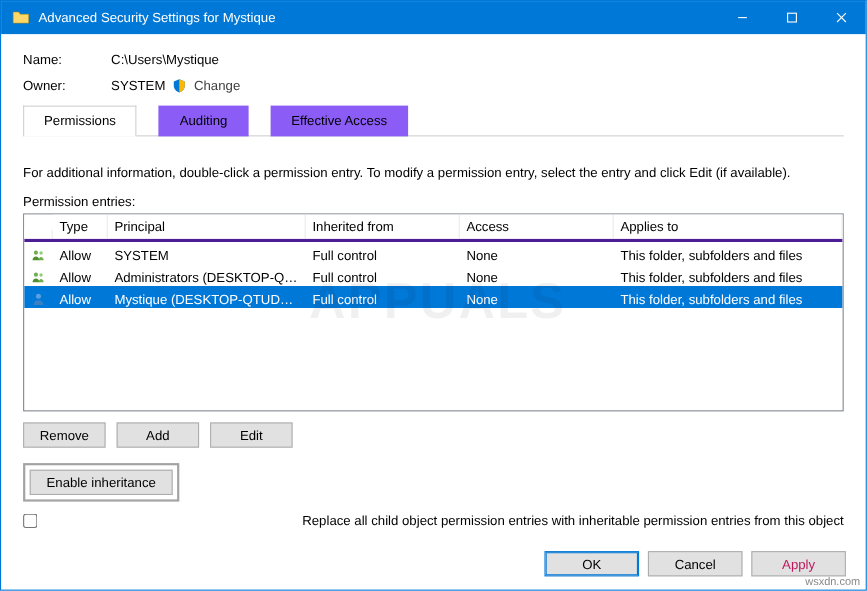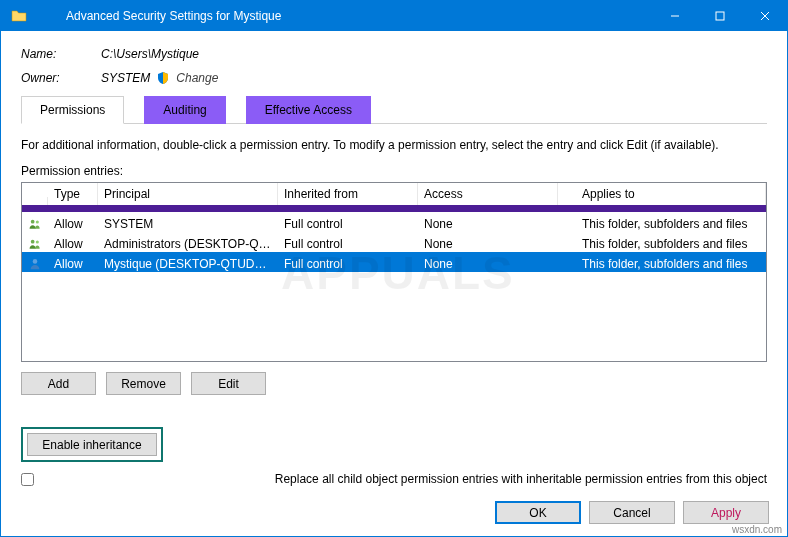--- a/index.html
+++ b/index.html
@@ -1,52 +1,52 @@
 <!DOCTYPE html>
 <html><head>
 <meta charset="utf-8">
 <style>
 * { box-sizing: border-box; font-family: "Segoe UI", Tahoma, sans-serif; font-size: 12px; }
 body { margin: 0; padding: 0; background: #fff; }
 .window { width: 788px; height: 537px; border: 1px solid #0078d7; background: #fff; position: relative; }
-.titlebar { height: 30px; background: #0078d7; display: flex; align-items: center; color: #fff; gap: 31px; }
+.titlebar { height: 30px; background: #0078d7; display: flex; align-items: center; color: #fff; }
 .titlebar .icon { width: 20px; height: 20px; margin: 0 6px 0 8px; display:flex; align-items:center; justify-content:center;}
 .titlebar .title { flex: 1; font-size: 12px; }
 .titlebar .btns { display: flex; height: 100%; }
 .titlebar .btn { width: 45px; display: flex; align-items: center; justify-content: center; color: #fff; font-size: 14px; }
 .titlebar .btn.close { width: 45px; }
 .titlebar .btn svg { stroke: #fff; }
 .content { padding: 16px 20px 10px 20px; }
-.row { display: flex; margin-bottom: 10px; align-items:flex-start;font-style:italic; }
+.row { display: flex; margin-bottom: 10px; align-items:flex-start; }
 .row .label { width: 80px; }
 .owner-row { display:flex; align-items:center; gap:6px;}
 .shield { display:inline-flex; }
 .link { color: #404040; cursor: pointer; }
 .tabs { display: flex; border-bottom: 1px solid #d0d0d0; margin-top: 6px; gap: 20px; }
 .tab { padding: 6px 18px; border: 1px solid transparent; border-bottom: none; cursor: pointer; position: relative; top: 1px; background:#8b5cf6;}
 .tab.active { border-color: #d0d0d0; border-bottom: 1px solid #fff; background: #fff; }
 .tabbody { padding-top: 14px; }
-.info { margin-bottom: 12px; }
+.info { margin-bottom: 12px; margin-top: 12px; }
 .entries-label { margin-bottom: 4px; }
 .grid { border: 1px solid #828790; height: 180px; background: #fff; overflow: hidden; }
-.grid-head { display: flex; background: #fff; border-bottom: 7px solid #4c1d95; align-items: flex-end; }
+.grid-head { display: flex; background: #fff; border-bottom: 3px solid #4c1d95; align-items: flex-end; }
 .grid-head .cell { padding: 4px 6px; border-right: 1px solid #e8e8e8; background:#fff; }
 .grid-body .grow { display: flex; align-items: flex-end; height: 20px; }
 .grid-body .grow.selected { background: #0078d7; color: #fff; }
 .grid-body .cell { padding: 1px 6px; overflow: hidden; white-space: nowrap; text-overflow: ellipsis; }
 .c-icon { width: 26px; flex: 0 0 26px; display:flex; align-items:center; justify-content:center;}
 .c-type { width: 50px; flex: 0 0 50px; }
 .c-principal { width: 180px; flex: 0 0 180px; }
 .c-access { width: 140px; flex: 0 0 140px; }
 .c-inherited { width: 140px; flex: 0 0 140px; }
-.c-applies { flex: 1; margin-left: 18px; }
+.c-applies { flex: 1; }
 .btnrow { margin-top: 10px; display: flex; gap: 10px; }
 .winbtn { min-width: 75px; height: 23px; border: 1px solid #adadad; background: #e1e1e1; padding: 0 12px; cursor: pointer; font-size:12px; display:inline-flex; align-items:center; justify-content:center;}
 .winbtn.disabled { color: #be185d; }
-.enable-wrap { margin-top: 32px; border: 2px solid #0f766e; padding: 4px; display: inline-block; }
+.enable-wrap { margin-top: 14px; border: 2px solid #a3a3a3; padding: 4px; display: inline-block; }
 .checkbox-row { margin-top: 10px; display: flex; align-items: center; gap: 4px; justify-content: space-between; }
 .checkbox-row input { width: 13px; height: 13px; margin:0;}
 .footer { position: absolute; bottom: 12px; right: 18px; display: flex; gap: 8px; }
 .winbtn.default { border: 1px solid #0078d7; box-shadow: inset 0 0 0 1px #0078d7; background:#e1e1e1;}
 .watermark { position:absolute; right:6px; bottom:-2px; color:#888; font-size:10px; pointer-events:none;}
 .bg-brand { position:absolute; left: 280px; top: 245px; font-size: 46px; font-weight:700; color: rgba(0,0,0,0.06); letter-spacing:2px; pointer-events:none; user-select:none;}
 </style>
 </head>
 <body>
 
@@ -157,22 +157,22 @@
               <div class="cell c-type">Allow</div>
               <div class="cell c-principal">Mystique (DESKTOP-QTUD8T...</div>
               <div class="cell c-access">Full control</div>
               <div class="cell c-inherited">None</div>
               <div class="cell c-applies">This folder, subfolders and files</div>
             </div>
           </div>
       </div>
 
       <div class="btnrow">
+        <button class="winbtn">Remove</button>
         <button class="winbtn">Add</button>
-        <button class="winbtn">Remove</button>
         <button class="winbtn">Edit</button>
       </div>
 
       <div class="enable-wrap">
         <button class="winbtn" style="min-width:130px">Enable inheritance</button>
       </div>
 
       <div class="checkbox-row">
         <input type="checkbox" style="">
         <span>Replace all child object permission entries with inheritable permission entries from this object</span>

